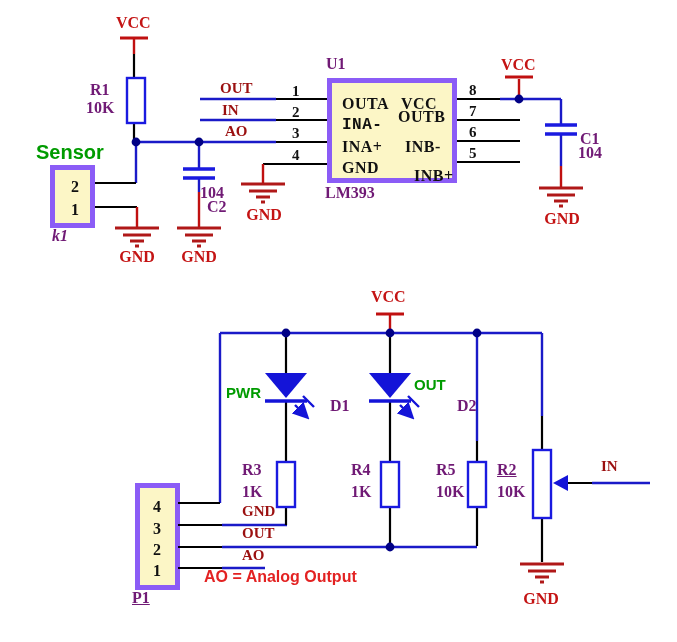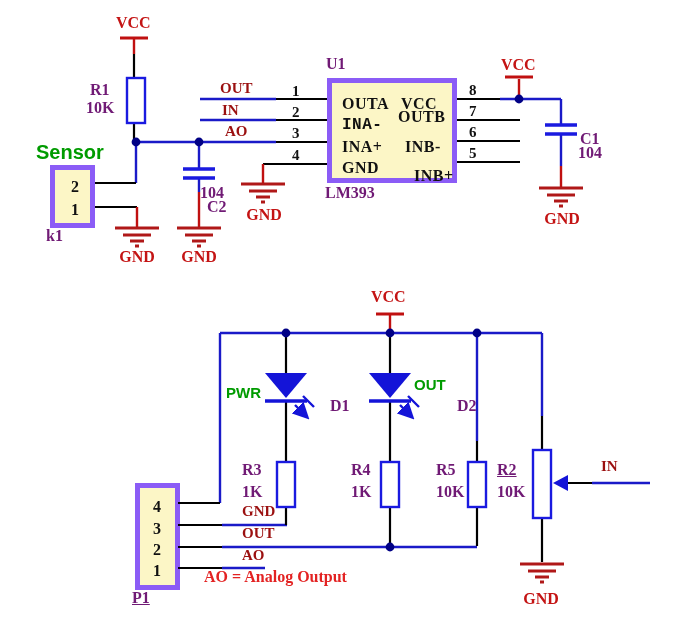--- a/index.html
+++ b/index.html
@@ -123,21 +123,21 @@
       <circle cx="477" cy="333" r="4.4"></circle>
       <circle cx="390" cy="547" r="4.4"></circle>
     </g>
   </svg>
 
   <div class="lbl pwr" style="left:116px;top:15px;">VCC</div>
   <div class="lbl blue" style="left:90px;top:82px;">R1</div>
   <div class="lbl blue" style="left:86px;top:100px;">10K</div>
 
   <div class="grn" style="left:36px;top:141px;font-size:20px;">Sensor</div>
-  <div class="lbl blue" style="left:46px;top:228px;">k1</div>
+  <div class="lbl blue" style="left:52px;top:228px;font-style:italic;">k1</div>
 
   <div class="lbl net" style="left:220px;top:81px;">OUT</div>
   <div class="lbl net" style="left:222px;top:103px;">IN</div>
   <div class="lbl net" style="left:225px;top:124px;">AO</div>
 
   <div class="lbl pin" style="left:292px;top:84px;">1</div>
   <div class="lbl pin" style="left:292px;top:105px;">2</div>
   <div class="lbl pin" style="left:292px;top:126px;">3</div>
   <div class="lbl pin" style="left:292px;top:148px;">4</div>
 
@@ -176,17 +176,17 @@
   <div class="lbl blue" style="left:436px;top:484px;">10K</div>
   <div class="lbl blue" style="left:497px;top:462px;text-decoration:underline;">R2</div>
   <div class="lbl blue" style="left:497px;top:484px;">10K</div>
 
   <div class="lbl net" style="left:601px;top:459px;">IN</div>
 
   <div class="lbl net" style="left:242px;top:504px;">GND</div>
   <div class="lbl net" style="left:242px;top:526px;">OUT</div>
   <div class="lbl net" style="left:242px;top:548px;">AO</div>
 
-  <div class="lbl note" style="left:204px;top:569px;font-family:Liberation Serif, serif;">AO = Analog Output</div>
+  <div class="lbl note" style="left:204px;top:569px;">AO = Analog Output</div>
   <div class="lbl blue" style="left:132px;top:590px;text-decoration:underline;">P1</div>
   <div class="lbl pwr ctr" style="left:541px;top:591px;">GND</div>
 
 </div>
 
 </body></html>

